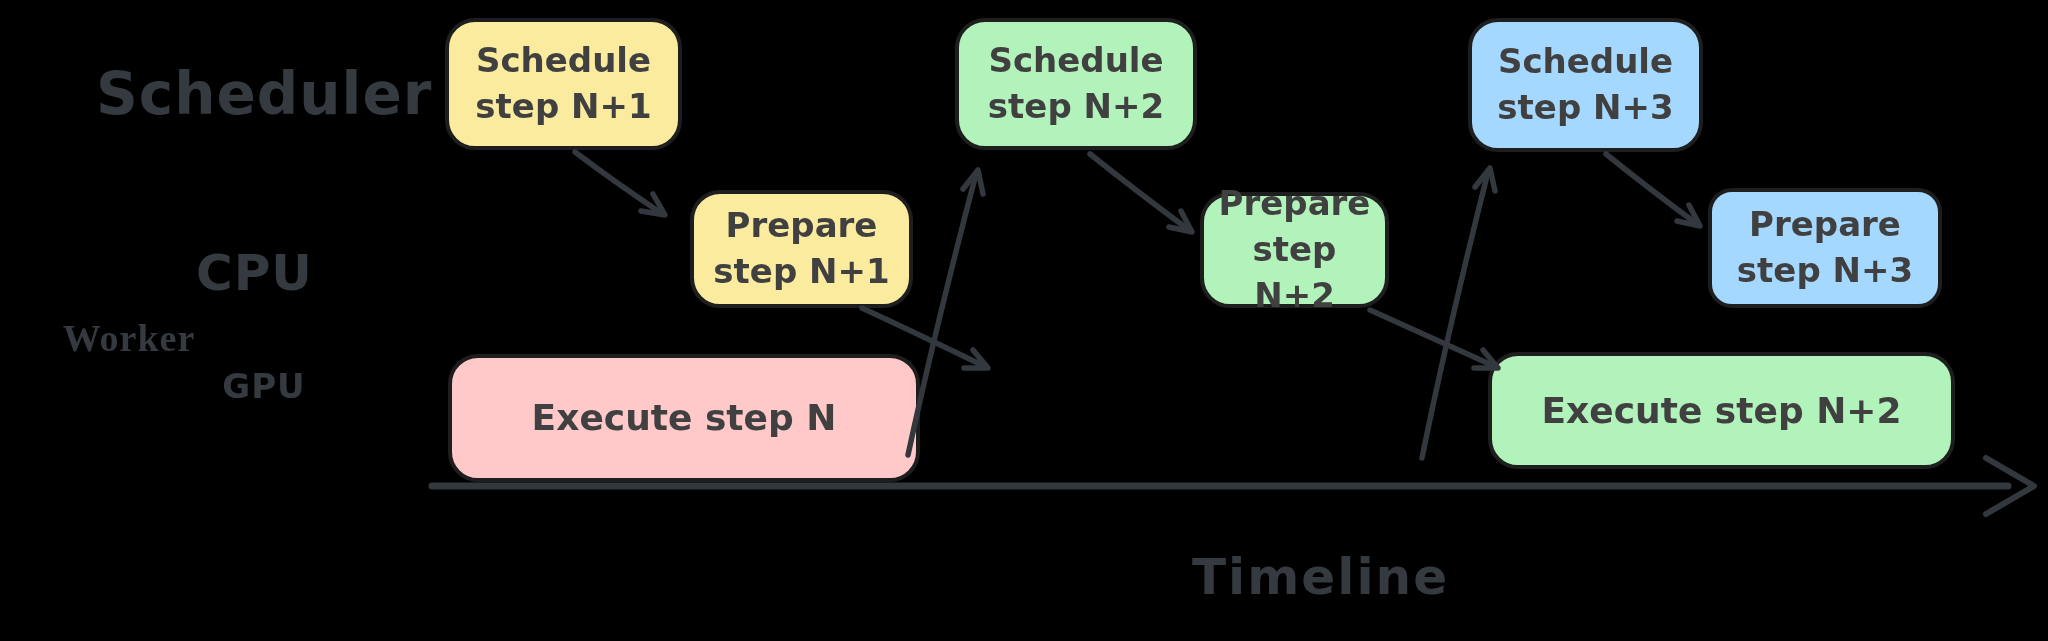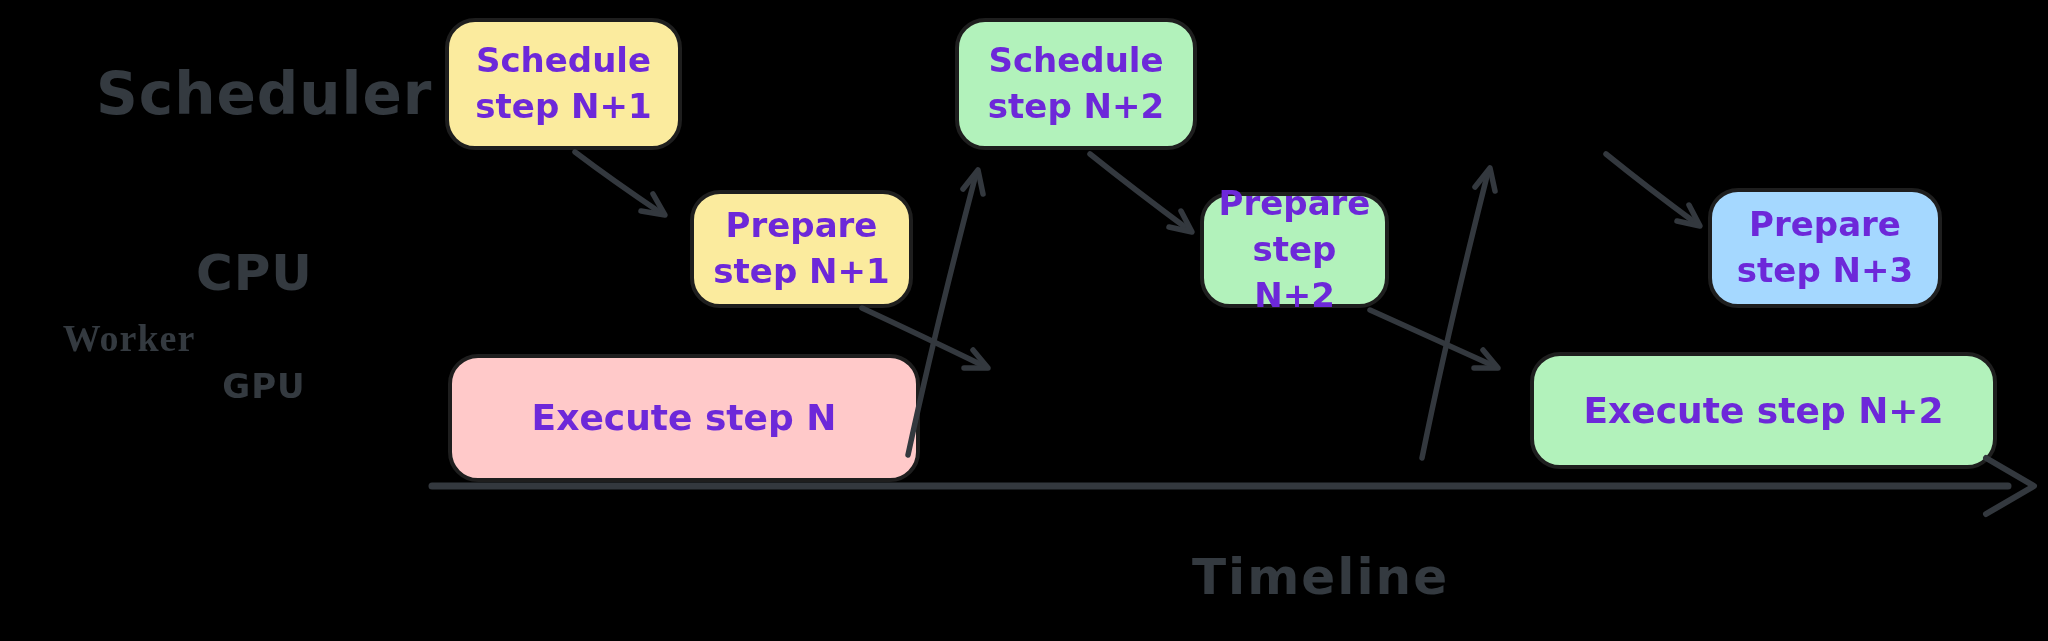--- a/index.html
+++ b/index.html
@@ -12,58 +12,59 @@
     white-space:nowrap;text-align:center;
   }
   .lbl-scheduler{left:96px;top:60px;width:290px;font-size:58px;}
   .lbl-worker{left:14px;top:316px;width:230px;font-size:38px;font-family:Liberation Serif, serif;}
   .lbl-cpu{left:196px;top:244px;width:108px;font-size:50px;}
   .lbl-gpu{left:210px;top:366px;width:108px;font-size:34px;}
   .lbl-timeline{left:1192px;top:548px;width:216px;font-size:50px;letter-spacing:2px;}
   .box{
     position:absolute;display:flex;align-items:center;justify-content:center;
     text-align:center;border:4px solid #1e1e1e;border-radius:30px;
-    color:#6d28d9;font-weight:600;box-sizing:border-box;padding:13px 12px;
+    color:#404040;font-weight:600;box-sizing:border-box;padding:13px 12px;
   }
   .box.two-line{font-size:34px;line-height:1.35;}
   .box.one-line{font-size:36px;line-height:1.2;}
   
   .b-sch1{left:445px;top:18px;width:237px;height:132px;}
   .b-sch2{left:955px;top:18px;width:242px;height:132px;}
   .b-sch3{left:1468px;top:18px;width:235px;height:134px;}
   
   .b-prep1{left:690px;top:190px;width:223px;height:118px;}
   .b-prep2{left:1200px;top:192px;width:189px;height:116px;}
-  .b-prep3{left:1708px;top:188px;width:234px;height:120px;}
+  .b-prep3{left:1708px;top:188px;width:234px;height:120px;border-radius:24px;}
   
   .b-exe1{left:448px;top:354px;width:472px;height:128px;}
   .b-exe2{left:976px;top:354px;width:461px;height:115px;}
   .b-exe3{left:1488px;top:352px;width:467px;height:117px;}
   svg.overlay{position:absolute;left:0;top:0;pointer-events:none;}
 </style>
 </head>
 <body>
 
 <div class="canvas">
 
   <div class="lane-label lbl-scheduler">Scheduler</div>
   <div class="lane-label lbl-worker">Worker</div>
   <div class="lane-label lbl-cpu">CPU</div>
   <div class="lane-label lbl-gpu">GPU</div>
   <div class="lane-label lbl-timeline">Timeline</div>
 
   <div class="box two-line b-sch1" style="background-color: rgb(251, 235, 158);">Schedule step N+1</div>
   <div class="box two-line b-sch2" style="background-color: rgb(178, 242, 187);">Schedule step N+2</div>
+  <div class="box two-line b-sch3" style="background-color: rgb(165, 216, 255);">Schedule step N+3</div>
 
   <div class="box two-line b-prep1" style="background-color: rgb(251, 235, 158);">Prepare step N+1</div>
   <div class="box two-line b-prep2" style="background-color: rgb(178, 242, 187);">Prepare step N+2</div>
   <div class="box two-line b-prep3" style="background-color: rgb(165, 216, 255);">Prepare step N+3</div>
 
   <div class="box one-line b-exe1" style="background-color: rgb(255, 201, 201);">Execute step N</div>
-  <div class="box one-line b-exe3" style="background-color: rgb(178, 242, 187); margin-left: 42px;">Execute step N+2</div>
+  <div class="box one-line b-exe3" style="background-color: rgb(178, 242, 187);">Execute step N+2</div>
 
   <svg class="overlay" width="2048" height="641" viewBox="0 0 2048 641" fill="none" stroke="#33383E" stroke-width="5.5" stroke-linecap="round" stroke-linejoin="round">
 
     <path d="M575,152 Q612,180 661,213"></path>
     <path d="M641,211 L665,215 L653,194"></path>
 
     <path d="M862,308 Q920,335 984,366"></path>
     <path d="M964,368 L988,368 L973,350"></path>
 
     <path d="M908,455 Q935,330 976,174"></path>

